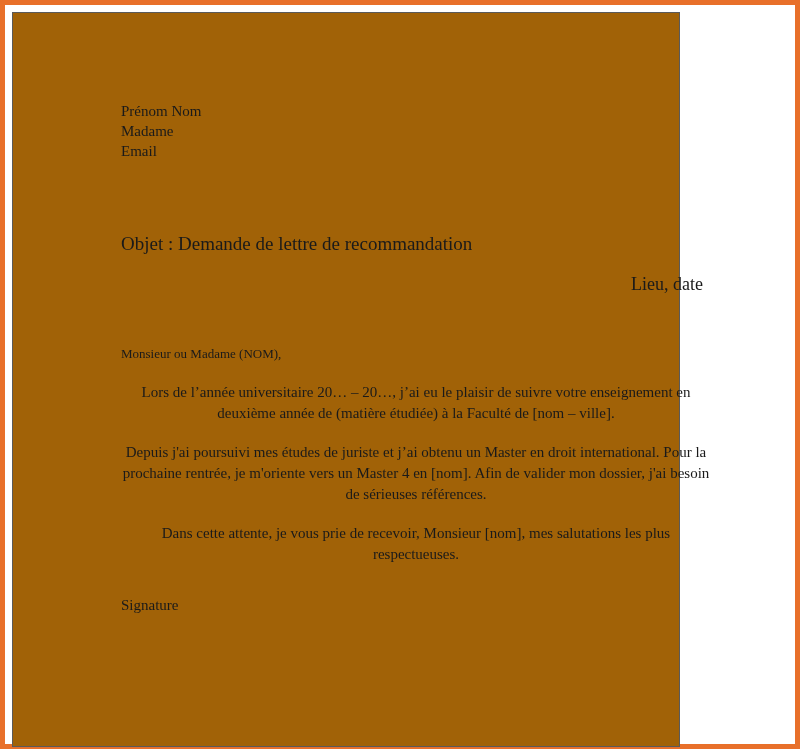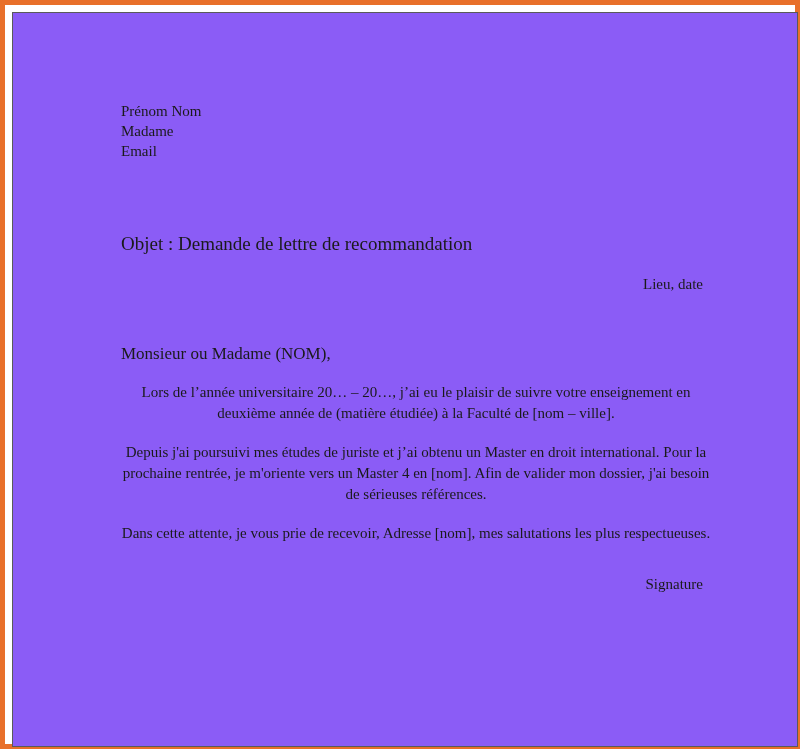--- a/index.html
+++ b/index.html
@@ -20,25 +20,25 @@
     width: 800px;
     height: 749px;
     box-sizing: border-box;
     border: 5px solid #e8702a;
     background: #ffffff;
   }
   .inner-sheet {
     position: absolute;
     left: 7px;
     top: 7px;
-    width: 786px;
+    width: 668px;
     height: 735px;
     box-sizing: border-box;
     border: 1px solid #5a5a5a;
-    background: #8b5cf6;
+    background: #a16207;
   }
   .doc-body {
     position: absolute;
     left: 108px;
     top: 88px;
     width: 590px;
     height: 600px;
   }
   .sender-block {
     font-size: 15px;
@@ -51,40 +51,39 @@
   .subject-line {
     margin-top: 73px;
     font-size: 19px;
     line-height: 20px;
     color: #1a1a1a;
   }
   .place-date {
     margin-top: 20px;
     text-align: right;
     padding-right: 8px;
-    font-size: 15px;
+    font-size: 18px;
     line-height: 20px;
     color: #1a1a1a;
   }
   .salutation {
     margin-top: 50px;
-    font-size: 17px;
+    font-size: 13px;
     line-height: 20px;
     color: #1a1a1a;
   }
   .para {
     margin-top: 18px;
     font-size: 15px;
     line-height: 21px;
     color: #1a1a1a;
     text-align: center;
   }
   .signature {
     margin-top: 30px;
-    text-align: right;
     padding-right: 8px;
     font-size: 15px;
     line-height: 20px;
     color: #1a1a1a;
   }
 </style>
 </head>
 <body>
 
 <div class="page-frame">
@@ -98,19 +97,19 @@
       </div>
 
       <div class="subject-line">Objet : Demande de lettre de recommandation</div>
 
       <div class="place-date">Lieu, date</div>
 
       <div class="salutation">Monsieur ou Madame (NOM),</div>
 
       <div class="para">Lors de l’année universitaire 20… – 20…, j’ai eu le plaisir de suivre votre enseignement en deuxième année de (matière étudiée) à la Faculté de [nom – ville].</div>
       <div class="para">Depuis j'ai poursuivi mes études de juriste et j’ai obtenu un Master en droit international. Pour la prochaine rentrée, je m'oriente vers un Master 4 en [nom]. Afin de valider mon dossier, j'ai besoin de sérieuses références.</div>
-      <div class="para">Dans cette attente, je vous prie de recevoir, Adresse [nom], mes salutations les plus respectueuses.</div>
+      <div class="para">Dans cette attente, je vous prie de recevoir, Monsieur [nom], mes salutations les plus respectueuses.</div>
 
       <div class="signature">Signature</div>
 
     </div>
   </div>
 </div>
 
 </body></html>

